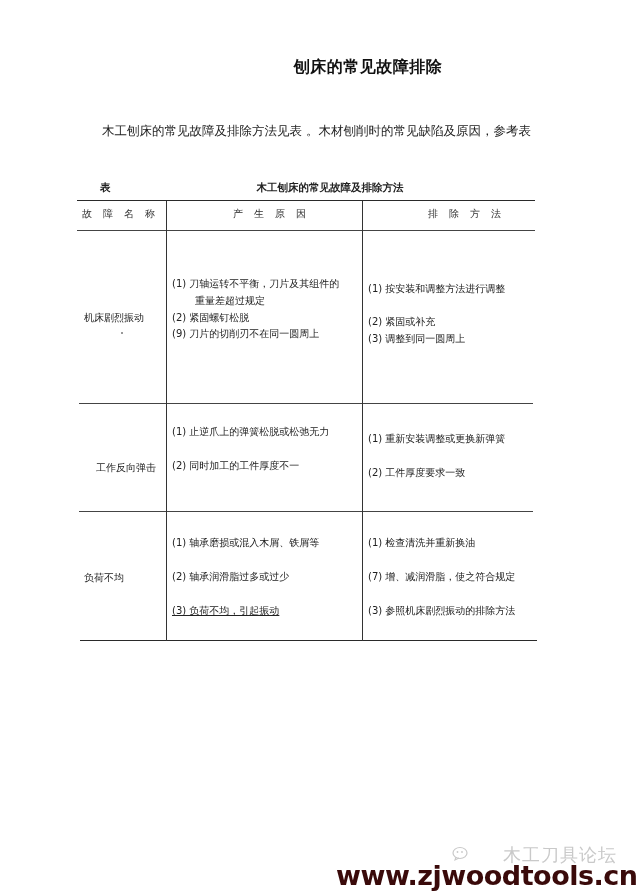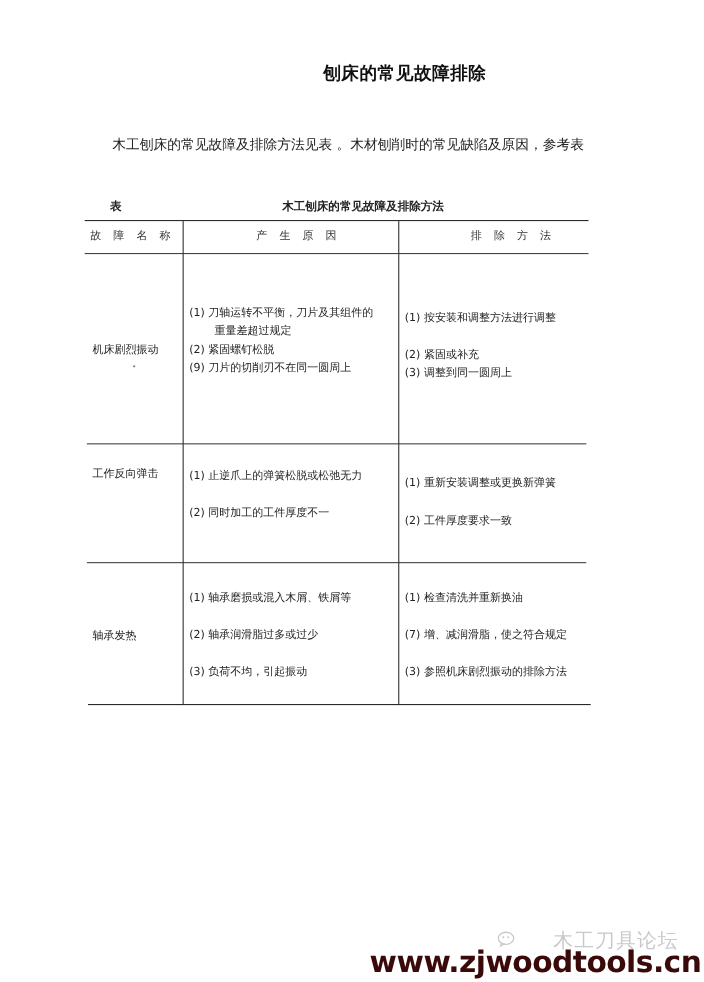--- a/index.html
+++ b/index.html
@@ -104,32 +104,32 @@
       <div class="line" style="left:172px; top:277px;">(1) 刀轴运转不平衡，刀片及其组件的</div>
       <div class="line" style="left:195px; top:294px;">重量差超过规定</div>
       <div class="line" style="left:172px; top:311px;">(2) 紧固螺钉松脱</div>
       <div class="line" style="left:172px; top:327px;">(9) 刀片的切削刃不在同一圆周上</div>
       <div class="line" style="left:368px; top:282px;">(1) 按安装和调整方法进行调整</div>
       <div class="line" style="left:368px; top:315px;">(2) 紧固或补充</div>
       <div class="line" style="left:368px; top:332px;">(3) 调整到同一圆周上</div>
     </div>
 
     <div>
-      <div class="fault-name" style="top:424px;">工作反向弹击</div>
+      <div class="fault-name" style="top:461px;text-align:center;">工作反向弹击</div>
       <div class="line" style="left:172px; top:425px;">(1) 止逆爪上的弹簧松脱或松弛无力</div>
       <div class="line" style="left:172px; top:459px;">(2) 同时加工的工件厚度不一</div>
       <div class="line" style="left:368px; top:432px;">(1) 重新安装调整或更换新弹簧</div>
       <div class="line" style="left:368px; top:466px;">(2) 工件厚度要求一致</div>
     </div>
 
     <div>
-      <div class="fault-name" style="top:571px;">轴承发热</div>
+      <div class="fault-name" style="top:571px;">负荷不均</div>
       <div class="line" style="left:172px; top:536px;">(1) 轴承磨损或混入木屑、铁屑等</div>
       <div class="line" style="left:172px; top:570px;">(2) 轴承润滑脂过多或过少</div>
-      <div class="line" style="left:172px; top:604px;">(3) 负荷不均，引起振动</div>
+      <div class="line" style="left:172px; top:604px;text-decoration:underline;">(3) 负荷不均，引起振动</div>
       <div class="line" style="left:368px; top:536px;">(1) 检查清洗并重新换油</div>
       <div class="line" style="left:368px; top:570px;">(7) 增、减润滑脂，使之符合规定</div>
       <div class="line" style="left:368px; top:604px;">(3) 参照机床剧烈振动的排除方法</div>
     </div>
   </div>
 
   <div>
     <span class="watermark-icon">
       <svg width="20" height="16" viewBox="0 0 20 16">
         <ellipse cx="8" cy="7" rx="7" ry="5.5" fill="none" stroke="#c9c9c9" stroke-width="1.2"></ellipse>

